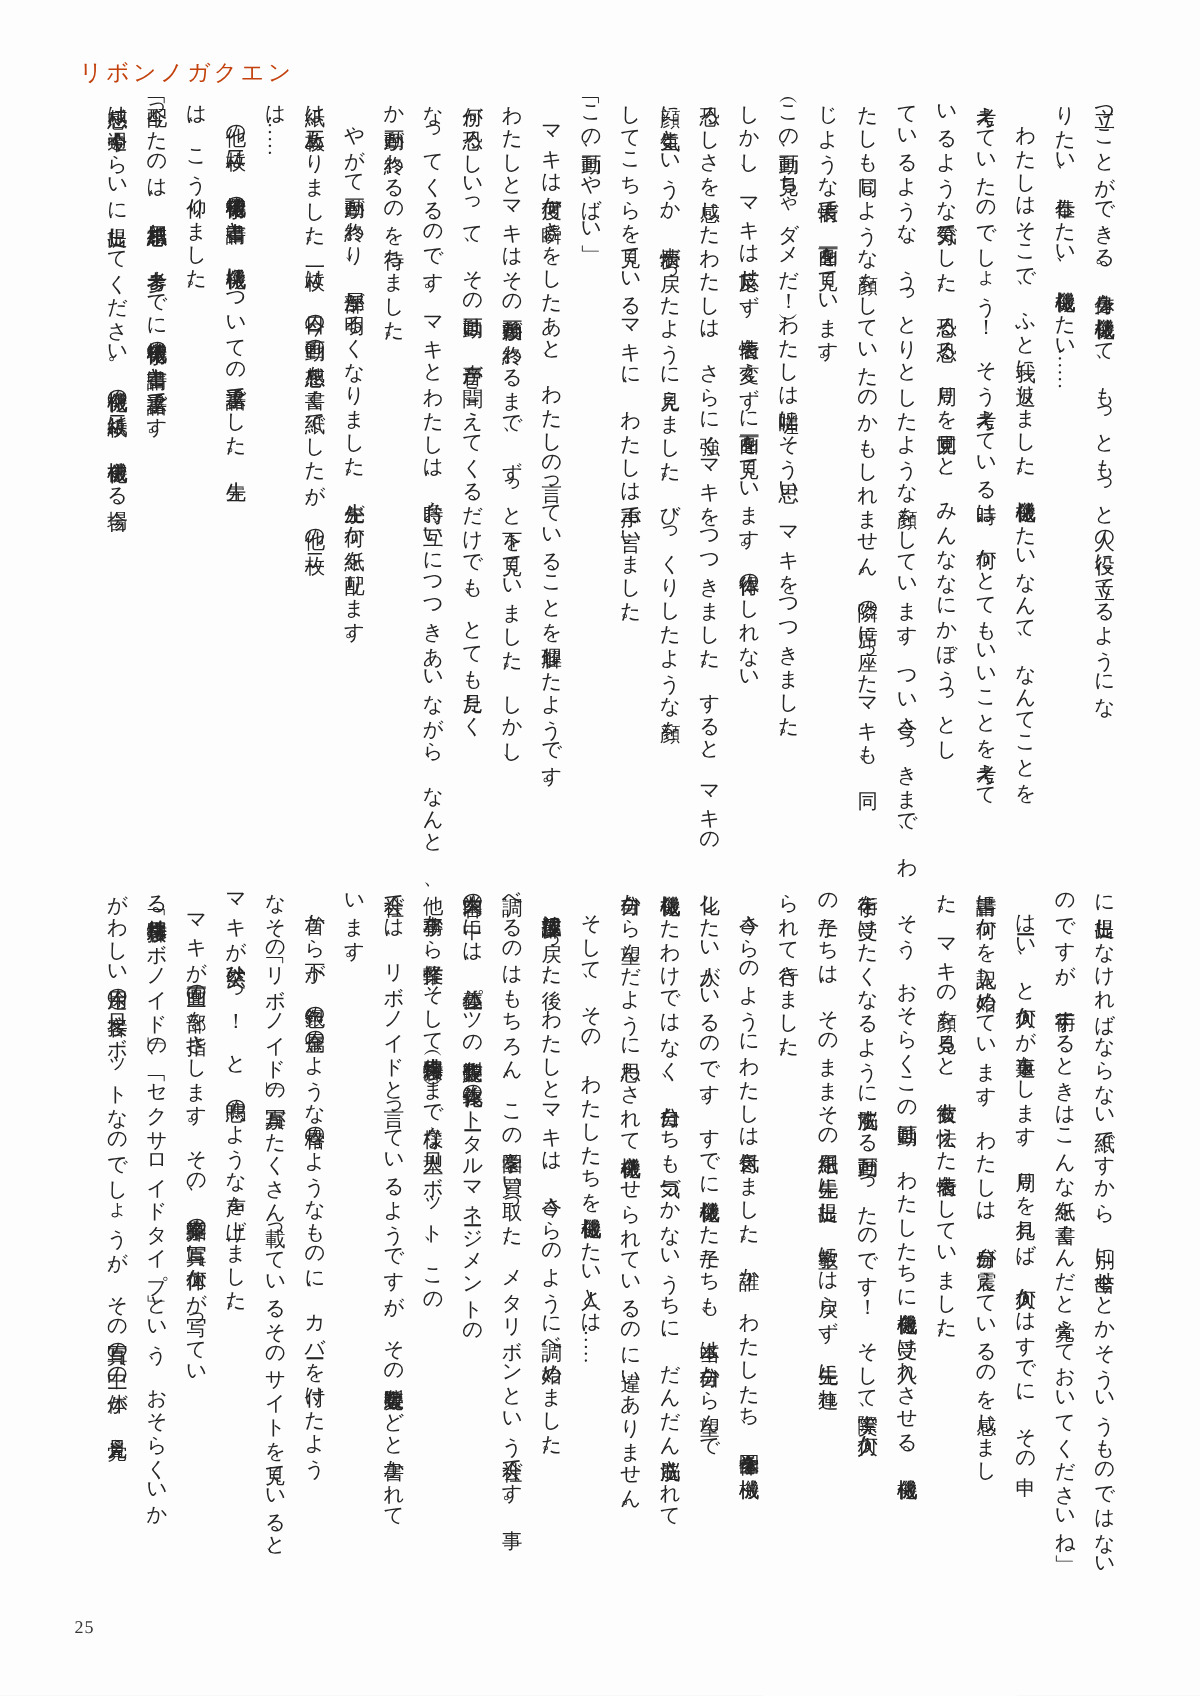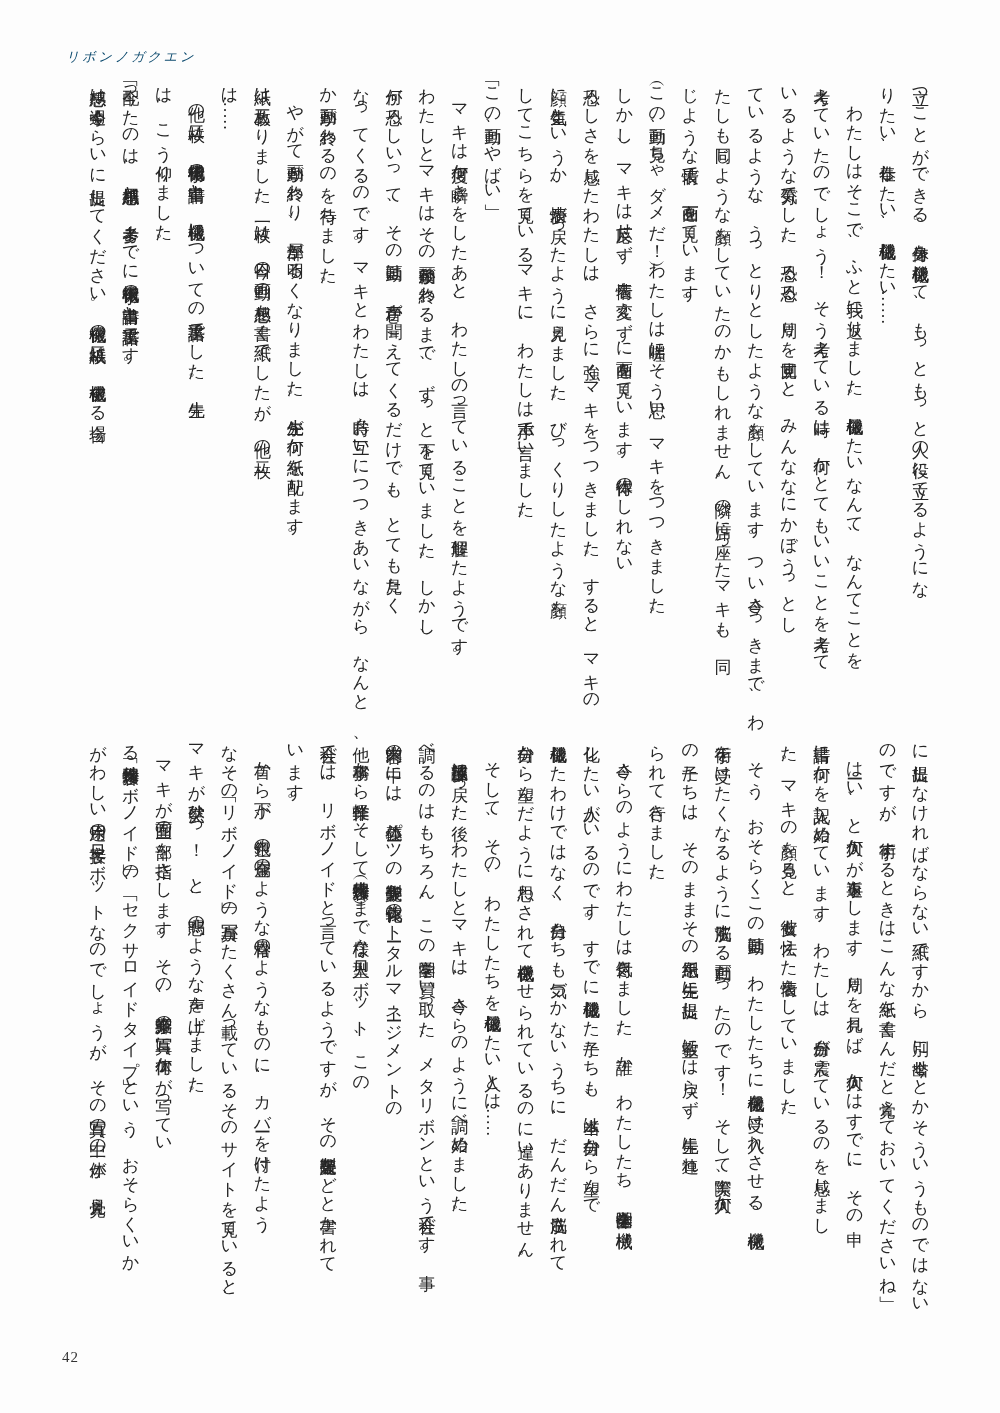--- a/index.html
+++ b/index.html
@@ -12,24 +12,23 @@
     width: 1000px;
     height: 1413px;
     background: #fdfdfd;
     color: #2b2b2b;
     overflow: hidden;
   }
   .running-header {
     position: absolute;
     left: 66px;
     top: 48px;
-    font-size: 13px;
+    font-size: 19px;
     letter-spacing: 3px;
-    color: #0c4a6e;
-    font-style: italic;
+    color: #c2410c;
   }
   .vblock {
     position: absolute;
     right: 64px;
     writing-mode: vertical-rl;
     text-orientation: mixed;
     font-size: 17px;
     line-height: 32.9px;
     letter-spacing: 0.35px;
     color: #252525;
@@ -110,15 +109,15 @@
       <div class="tline">会社では、リボノイドと言っているようですが、その製造販売などと書かれて</div>
       <div class="tline">います。</div>
       <div class="tline indent">首から下が、銀色の金属のような骨格のようなものに、カバーを付けたよう</div>
       <div class="tline">なその「リボノイド」の写真がたくさん載っているそのサイトを見ていると、</div>
       <div class="tline">マキが突然ひっ！　と、悲鳴のような声を上げました。</div>
       <div class="tline indent">マキが画面の一部を指さします。その、事業紹介の写真に何体かが写ってい</div>
       <div class="tline">る「特殊接客用リボノイド」の、「セクサロイドタイプ」という、おそらくいか</div>
       <div class="tline">がわしい用途の接客ロボットなのでしょうが、その写真の中の一体が、見覚え</div>
     </div>
 
-  <div class="page-number">42</div>
+  <div class="page-number">25</div>
 
 </div>
 
 </body></html>

